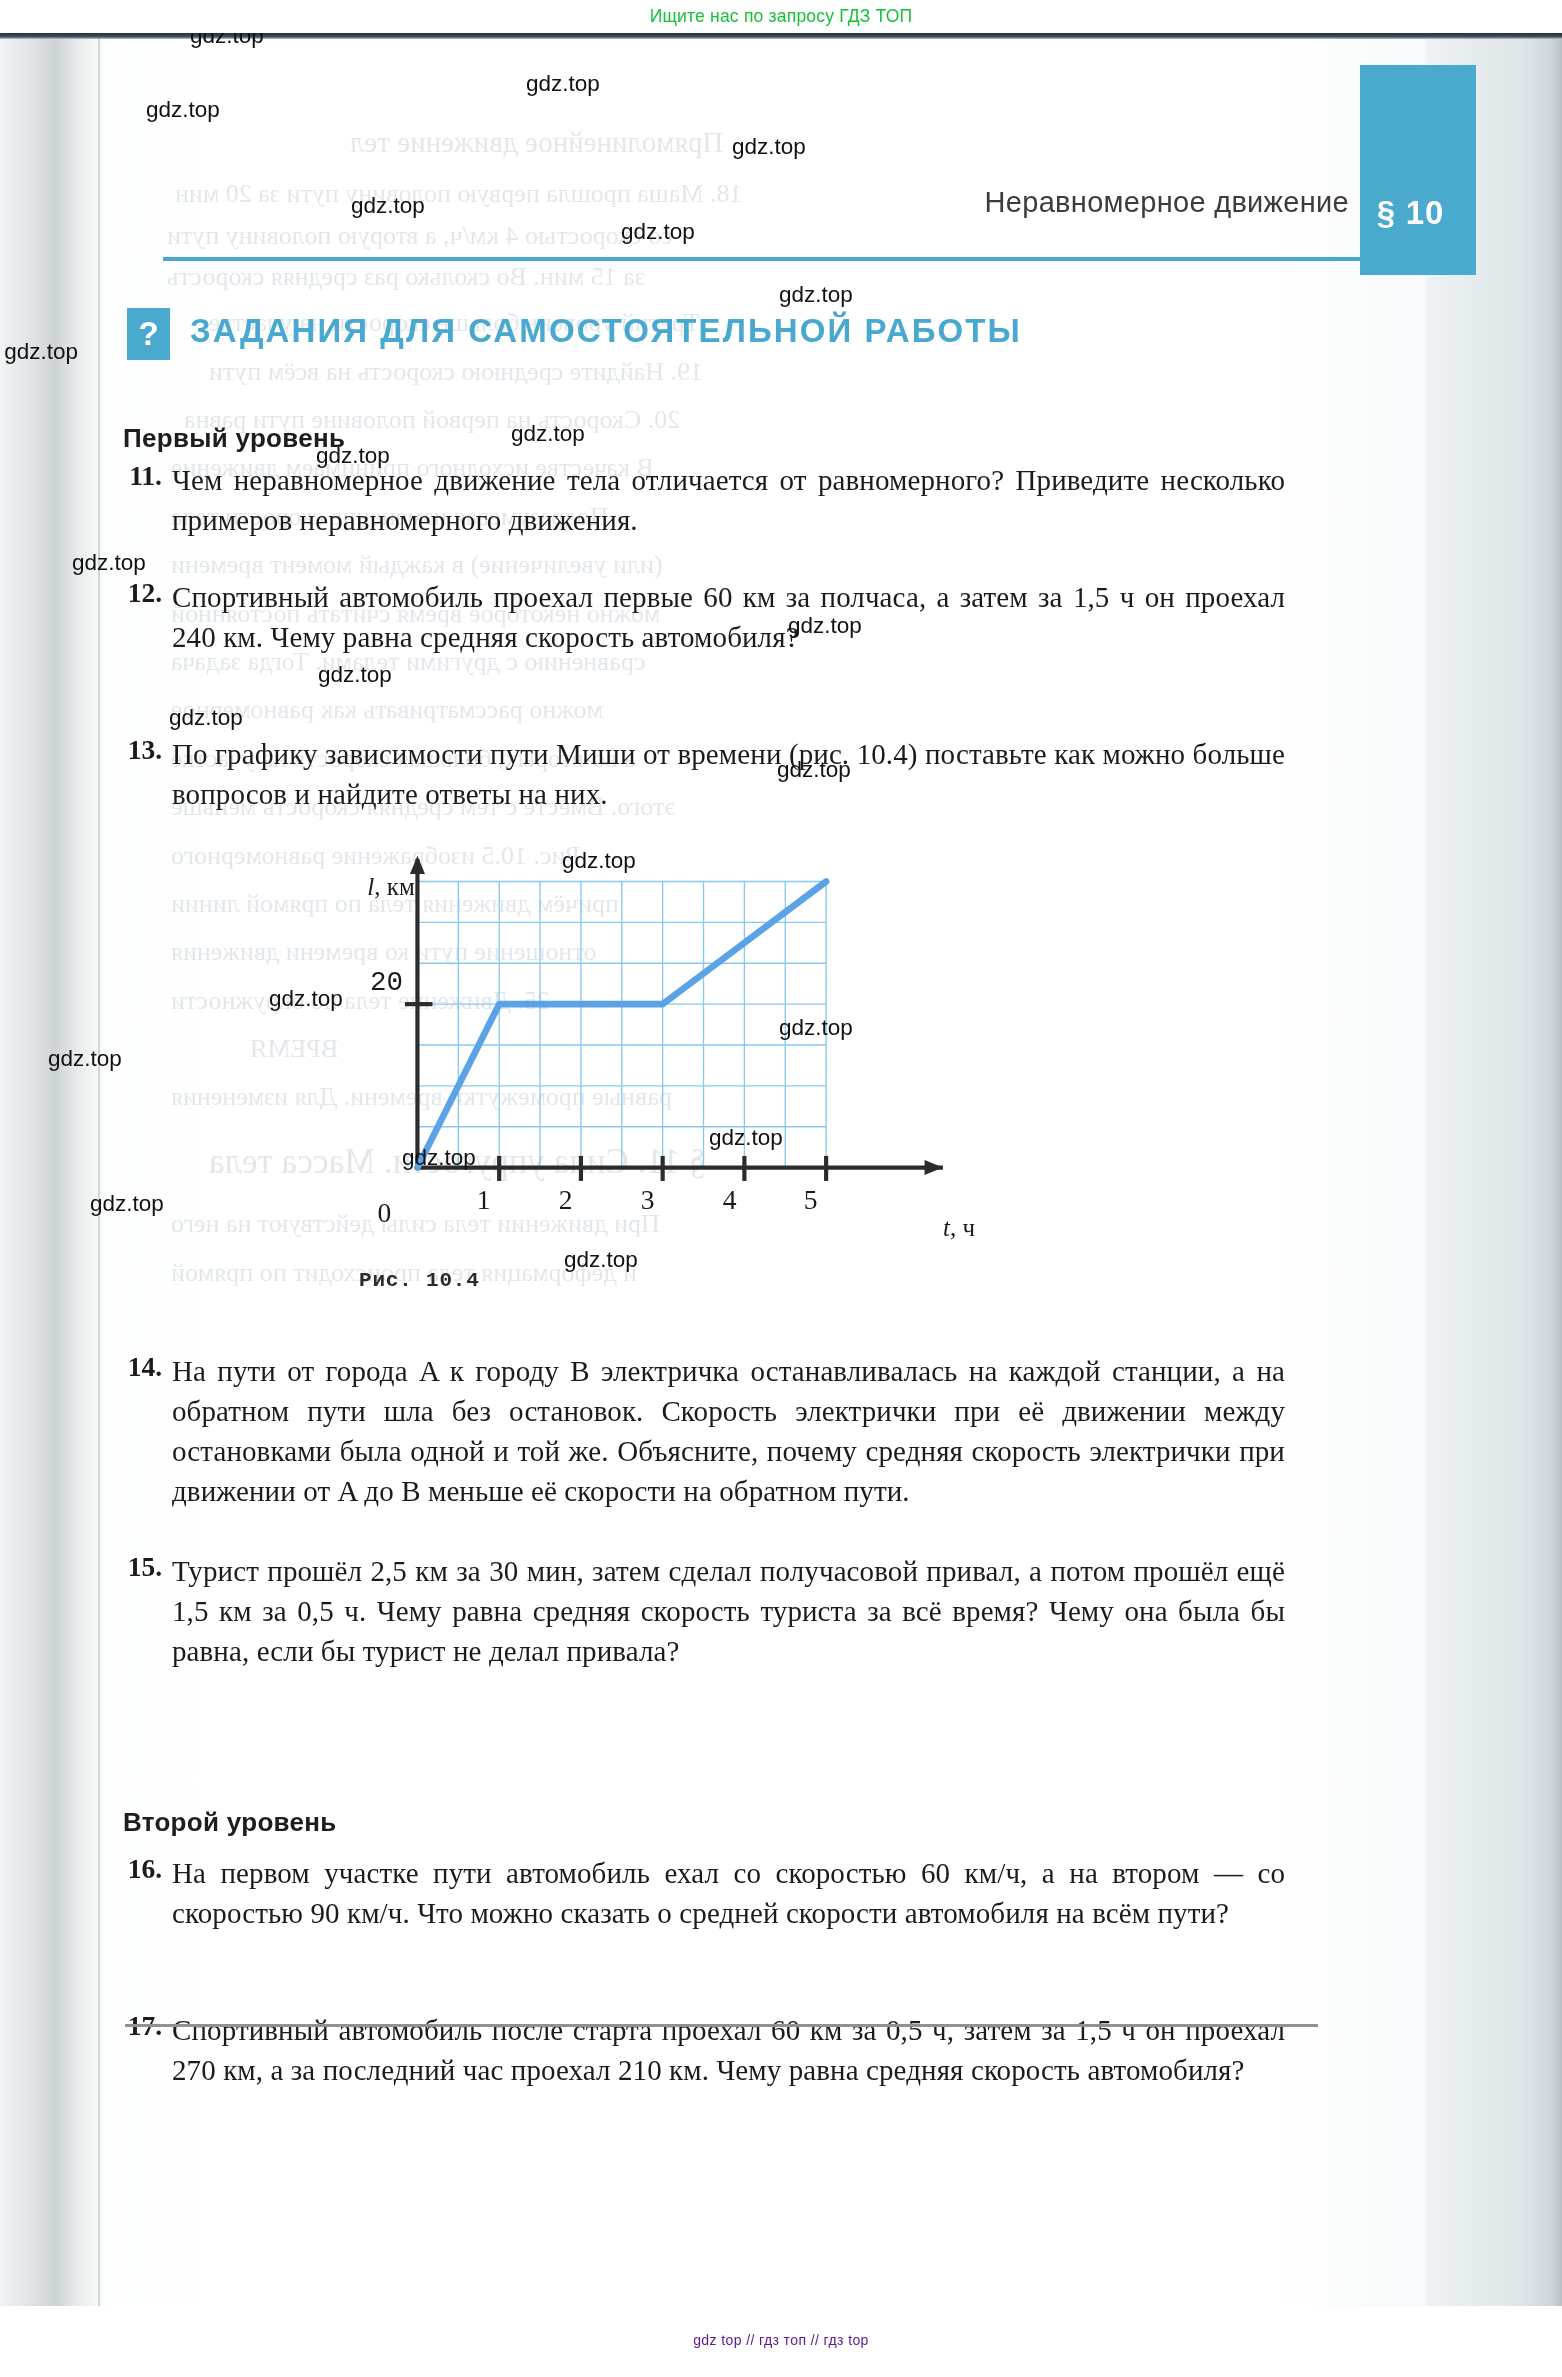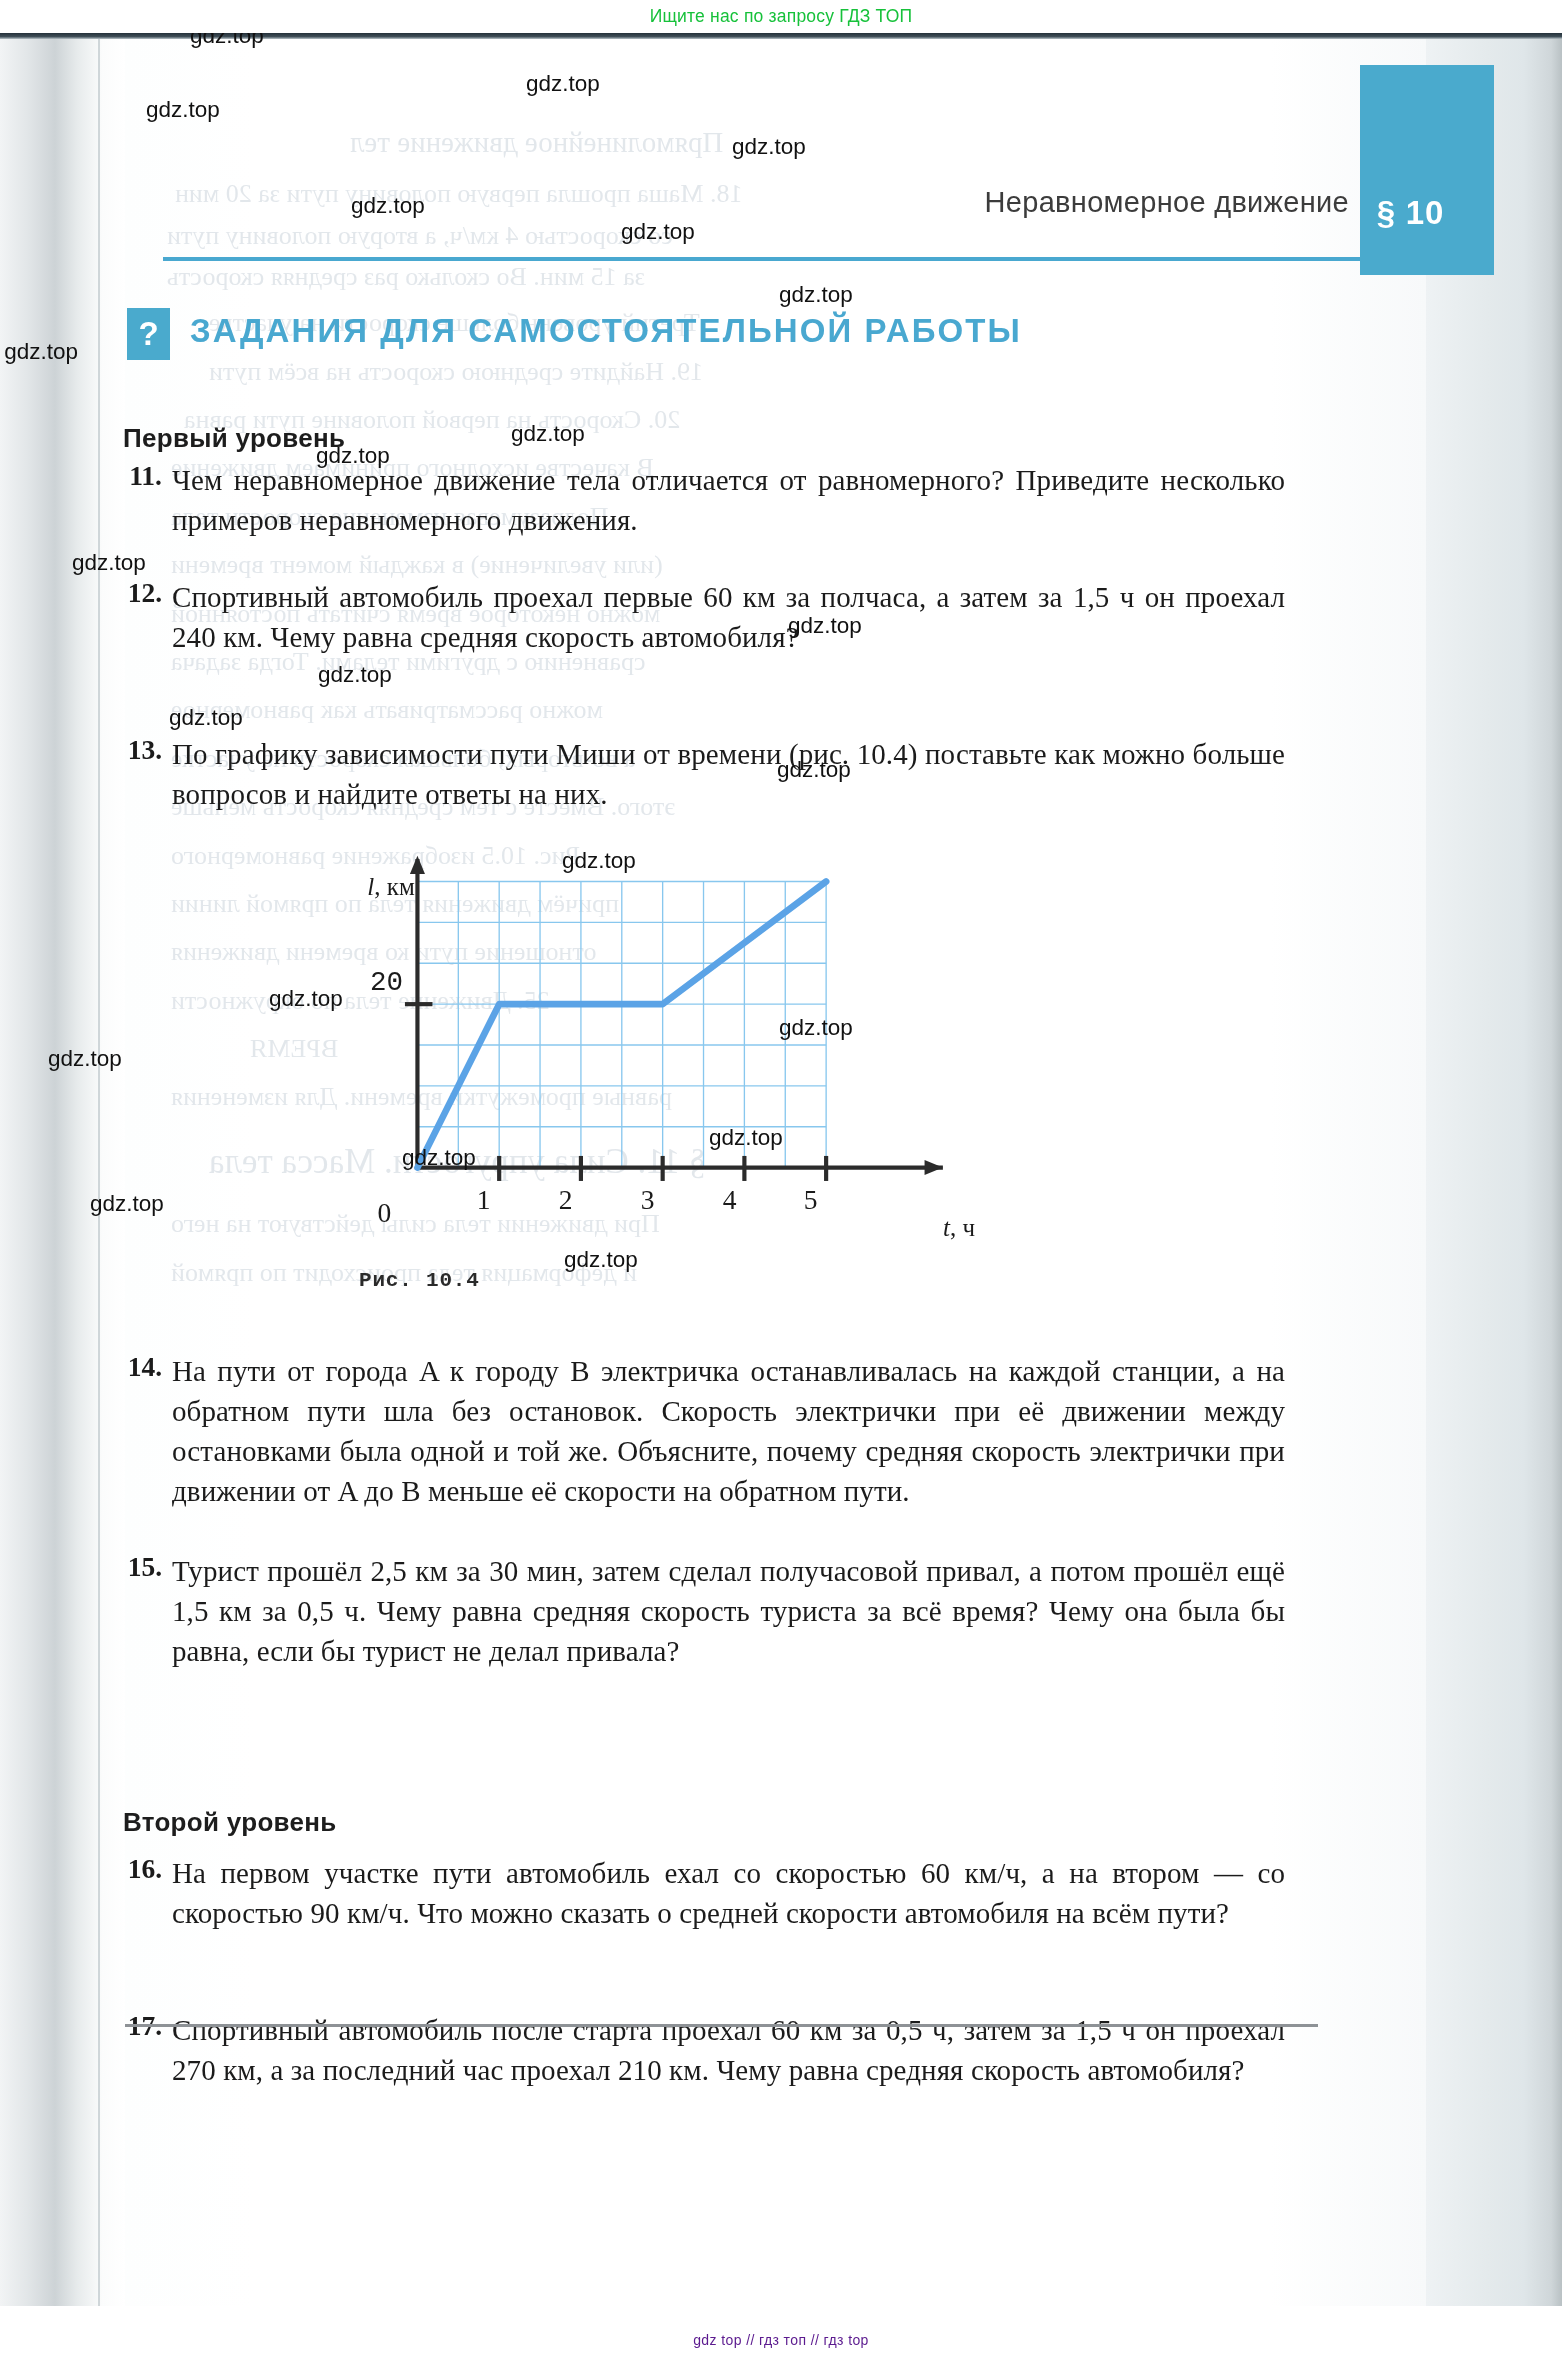--- a/index.html
+++ b/index.html
@@ -112,21 +112,21 @@
     width: 1235px;
     height: 4.2px;
     background: #49a8d0;
   }
 
   
   .section-tab {
     position: absolute;
     left: 1360px;
     top: 32px;
-    width: 134px;
+    width: 116px;
     height: 210px;
     background: #4aaacd;
     z-index: 12;
   }
   .section-tab .label {
     position: absolute;
     left: 16.7px;
     top: 129px;
     color: #ffffff;
     font-family: "Liberation Sans", sans-serif;

